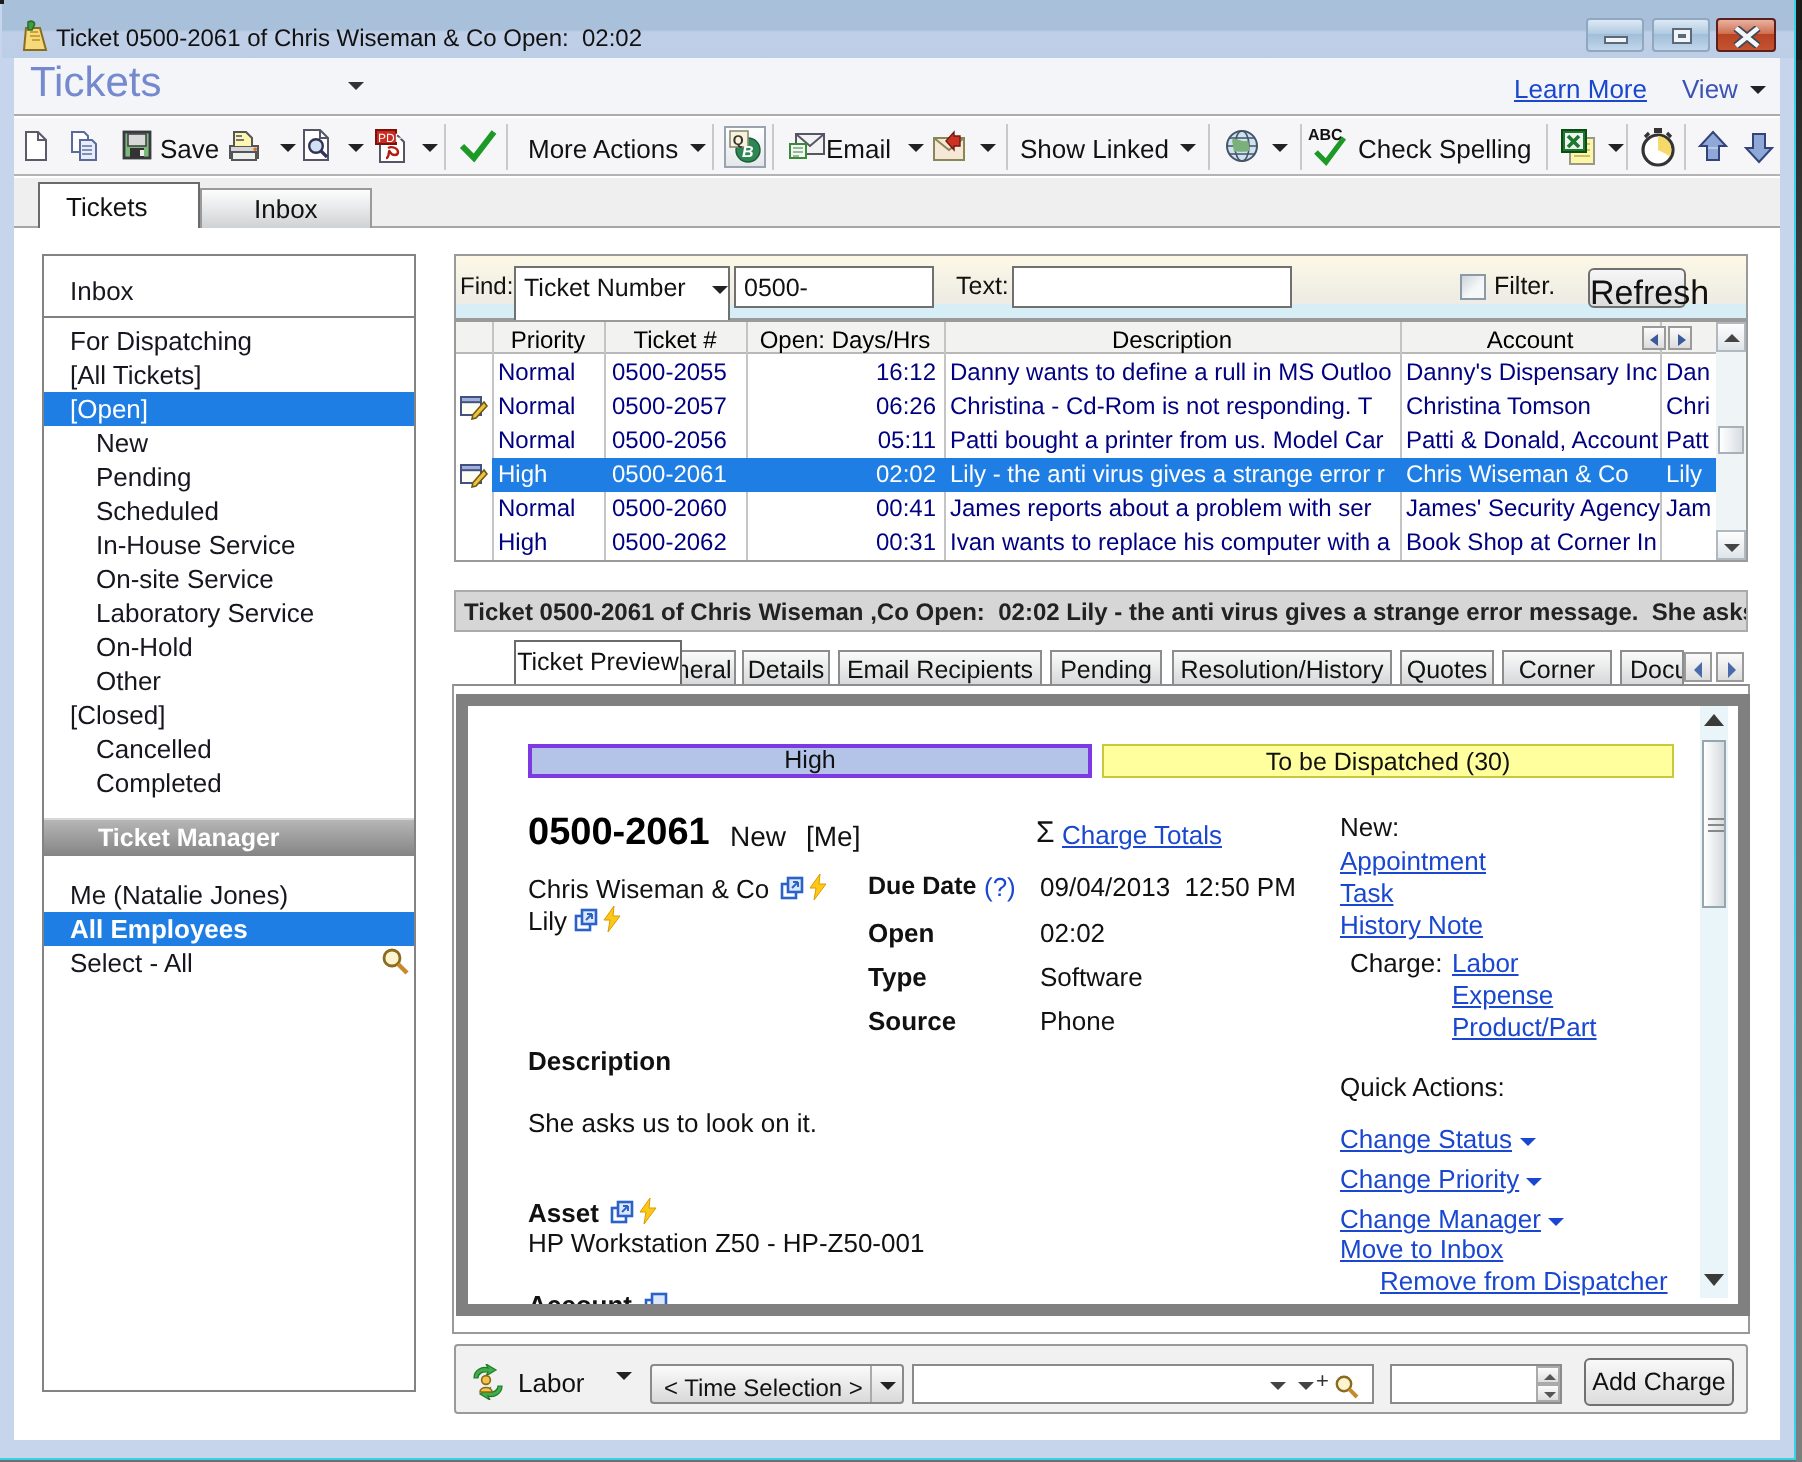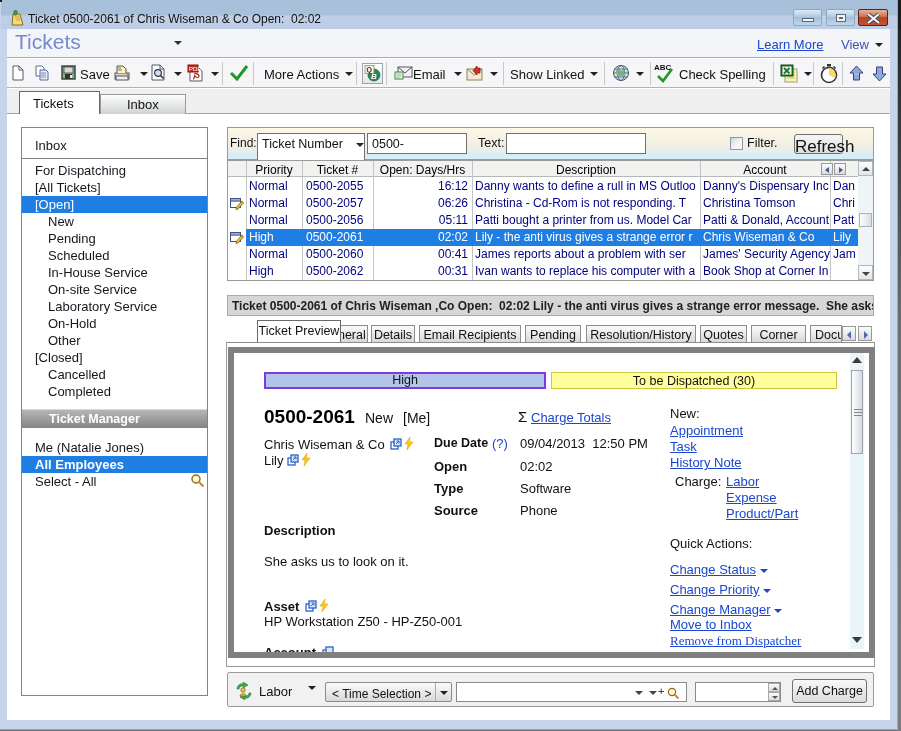--- a/index.html
+++ b/index.html
@@ -398,21 +398,21 @@
         <div class="abs" style="left:436px;top:102px;"><a href="#">History Note</a></div>
         <div class="abs" style="left:441px;top:121px;">Charge:</div>
         <div class="abs" style="left:492px;top:121px;"><a href="#">Labor</a></div>
         <div class="abs" style="left:492px;top:137px;"><a href="#">Expense</a></div>
         <div class="abs" style="left:492px;top:153px;"><a href="#">Product/Part</a></div>
         <div class="abs" style="left:436px;top:183px;">Quick Actions:</div>
         <div class="abs" style="left:436px;top:209px;"><a href="#">Change Status</a> <span class="caret" style="border-top-color:#1947cf;"></span></div>
         <div class="abs" style="left:436px;top:229px;"><a href="#">Change Priority</a> <span class="caret" style="border-top-color:#1947cf;"></span></div>
         <div class="abs" style="left:436px;top:249px;"><a href="#">Change Manager</a> <span class="caret" style="border-top-color:#1947cf;"></span></div>
         <div class="abs" style="left:436px;top:264px;"><a href="#">Move to Inbox</a></div>
-        <div class="abs" style="left:436px;top:280px;font-family:Liberation Serif, serif;"><a href="#">Remove from Dispatcher</a></div>
+        <div class="abs" style="left:456px;top:280px;"><a href="#">Remove from Dispatcher</a></div>
 
         <div class="abs" style="left:30px;top:170px;font-weight:bold;">Description</div>
         <div class="abs" style="left:30px;top:201px;">She asks us to look on it.</div>
         <div class="abs" style="left:30px;top:246px;font-weight:bold;">Asset</div>
         <svg class="abs" style="left:71px;top:247px" width="12" height="12" viewBox="0 0 12 12">
             <rect x="1" y="4" width="7" height="7" fill="#fff" stroke="#2a62c8" stroke-width="1.3"></rect>
             <rect x="4" y="1" width="7" height="7" fill="#dce8fa" stroke="#2a62c8" stroke-width="1.3"></rect>
             <path d="M6 6 L9 3 M9 3 L9 5.5 M9 3 L6.5 3" stroke="#2a62c8" stroke-width="1"></path>
           </svg>
         <svg class="abs" style="left:85px;top:246px" width="10" height="13" viewBox="0 0 10 13">

